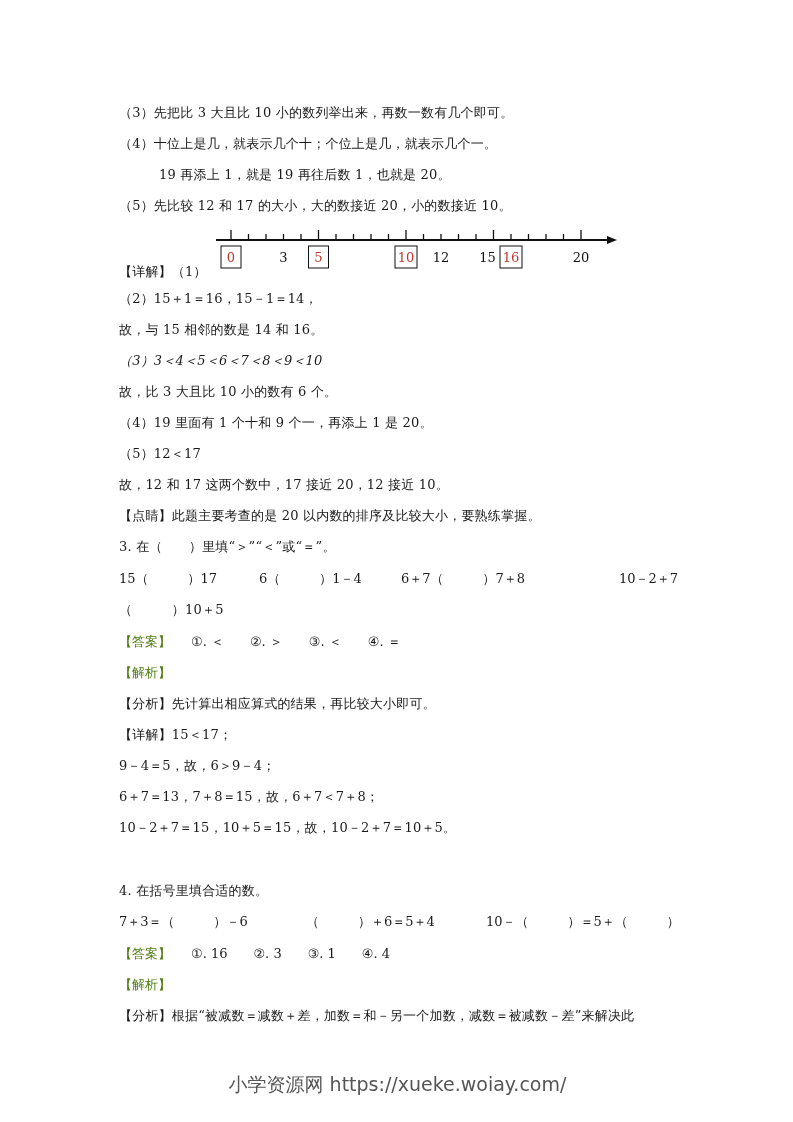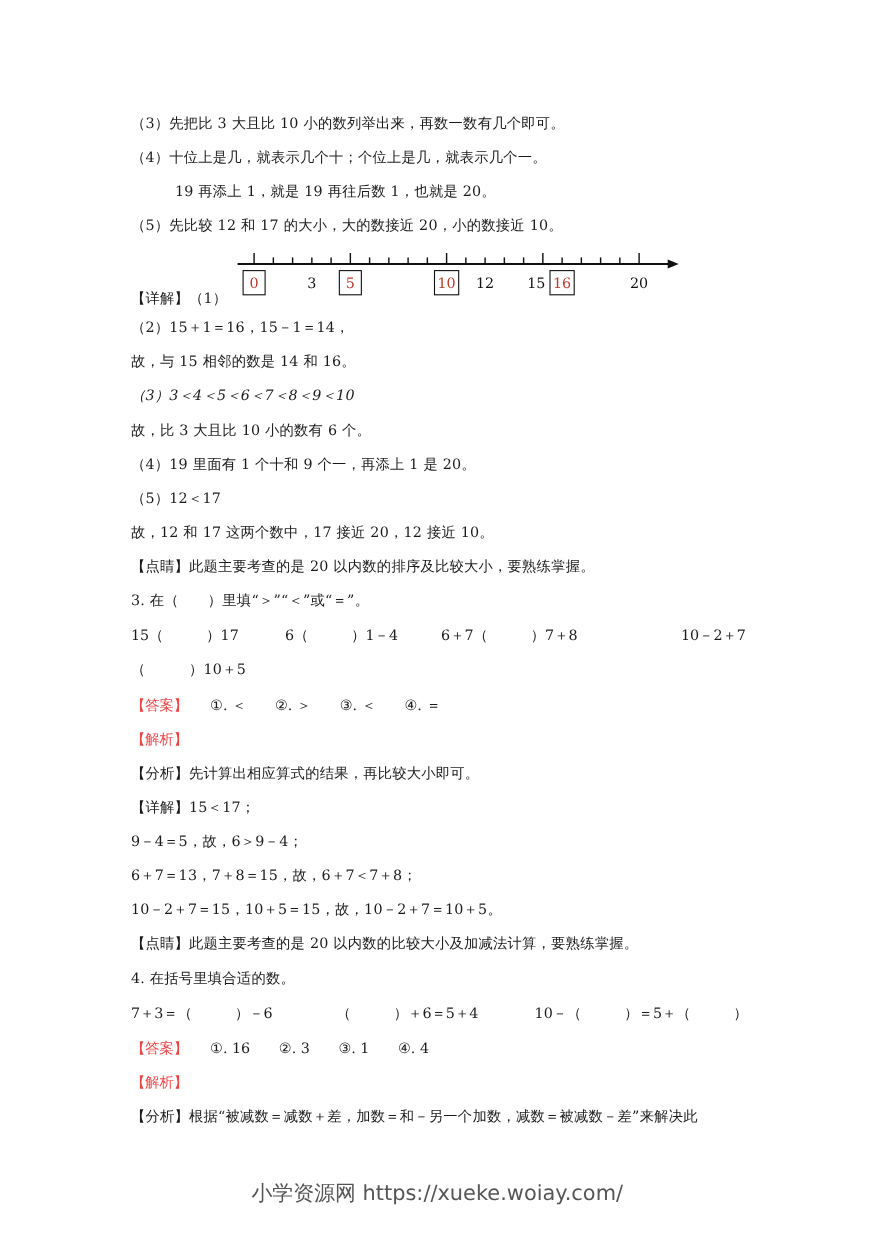--- a/index.html
+++ b/index.html
@@ -7,21 +7,21 @@
     width: 793px; height: 1122px; position: relative; overflow: hidden;
     font-family: "DejaVu Serif", "Liberation Serif", serif;
     color: #1a1a1a;
     font-size: 13px;
   }
   .page { position: absolute; left: 1px; top: 0; width: 793px; height: 1089px; }
   .line {
     position: absolute; left: 118px; white-space: pre; line-height: 16px;
     font-size: 13px; letter-spacing: 0.2px;
   }
-  .blue { color: #ef4444; }
+  .blue { color: #4d7c0f; }
   .numline {
     position: absolute; left: 0; top: 0; width: 793px; height: 280px;
   }
   .numline svg { position: absolute; left: 0; top: 0; }
   .footer {
     position: absolute; left: 0; width: 793px; top: 1072px; text-align: center;
     font-family: "DejaVu Sans", "Liberation Sans", sans-serif;
     font-size: 19px; color: #555555;
   }
   .row-item { position: absolute; white-space: pre; line-height: 16px; font-size: 13px; }
@@ -100,21 +100,20 @@
 
   <div class="row-item blue" style="left:118px; top:634px;">【答案】</div>
   <div class="row-item" style="left:190px; top:634px;">①. ＜　　②. ＞　　③. ＜　　④. ＝</div>
   <div class="row-item blue" style="left:118px; top:665px;">【解析】</div>
 
   <div class="line" style="top:696px;">【分析】先计算出相应算式的结果，再比较大小即可。</div>
   <div class="line" style="top:727px;">【详解】15＜17；</div>
   <div class="line" style="top:758px;">9－4＝5，故，6＞9－4；</div>
   <div class="line" style="top:789px;">6＋7＝13，7＋8＝15，故，6＋7＜7＋8；</div>
   <div class="line" style="top:820px;">10－2＋7＝15，10＋5＝15，故，10－2＋7＝10＋5。</div>
-  <div class="line" style="top:851px;">【点睛】此题主要考查的是 20 以内数的比较大小及加减法计算，要熟练掌握。</div>
 
   <div class="line" style="top:883px;">4. 在括号里填合适的数。</div>
   <div class="row-item" style="left:118px; top:914px;">7＋3＝（　　　）－6</div>
   <div class="row-item" style="left:305px; top:914px;">（　　　）＋6＝5＋4</div>
   <div class="row-item" style="left:485px; top:914px;">10－（　　　）＝5＋（　　　）</div>
 
   <div class="row-item blue" style="left:118px; top:946px;">【答案】</div>
   <div class="row-item" style="left:190px; top:946px;">①. 16　　②. 3　　③. 1　　④. 4</div>
   <div class="row-item blue" style="left:118px; top:977px;">【解析】</div>
   <div class="line" style="top:1008px;">【分析】根据“被减数＝减数＋差，加数＝和－另一个加数，减数＝被减数－差”来解决此</div>

